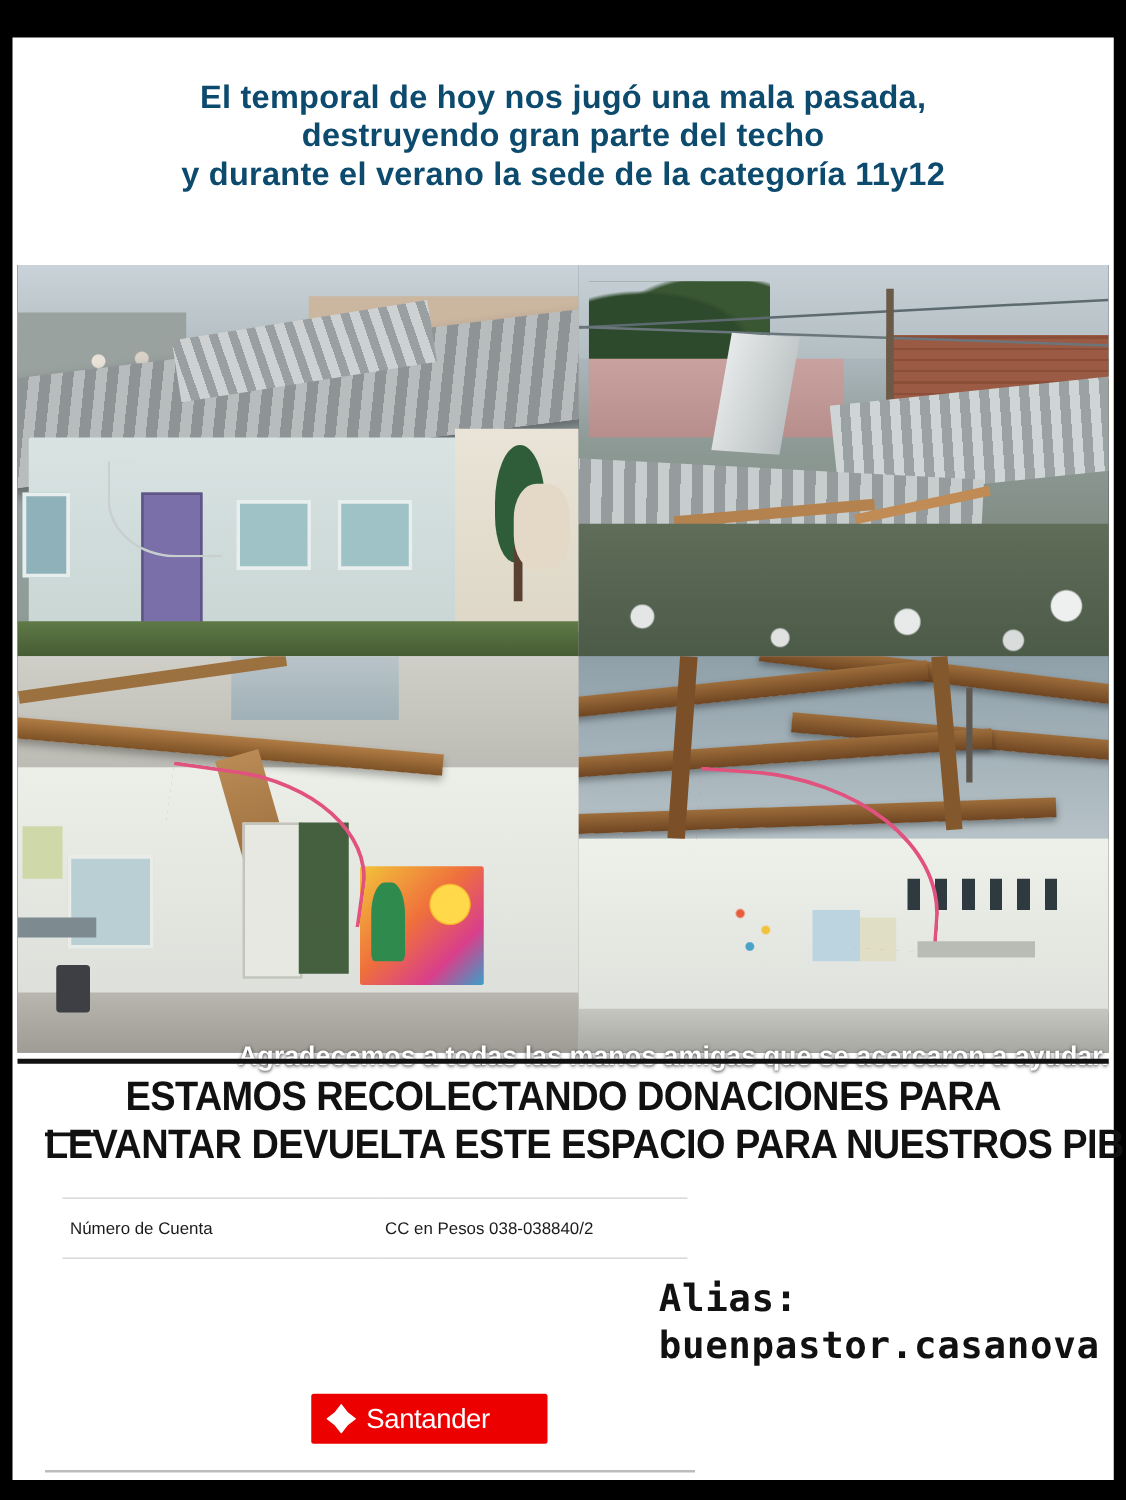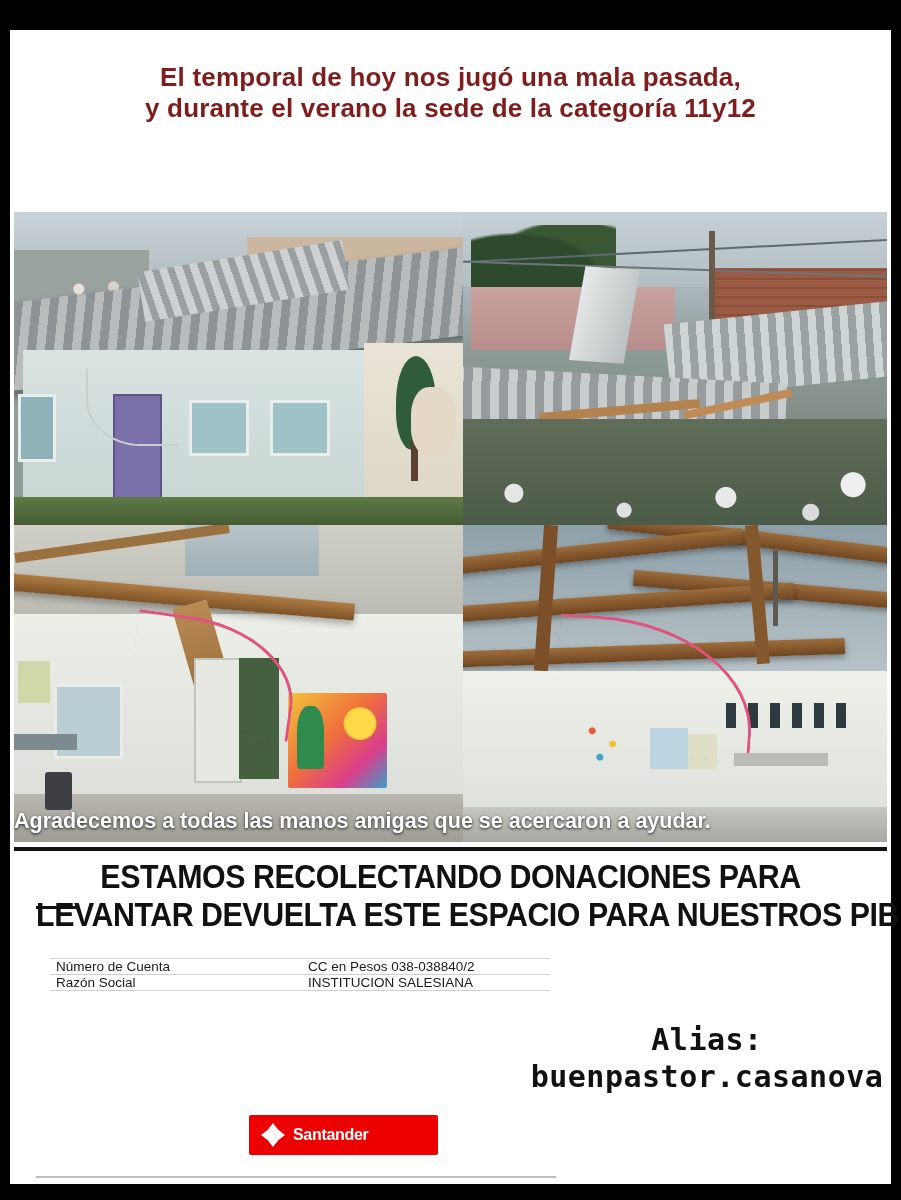--- a/index.html
+++ b/index.html
@@ -46,21 +46,21 @@
     width: 10px; height: 1200px;
     background: #000;
   }
 
   
   .headline {
     position: absolute;
     left: 0; top: 62px;
     width: 901px;
     text-align: center;
-    color: #7f1d1d;
+    color: #0c4a6e;
     font-weight: bold;
     font-size: 26px;
     line-height: 31px;
     letter-spacing: 0.2px;
     padding: 0 30px;
     box-sizing: border-box;
   }
   .headline div { white-space: nowrap; }
 
   
@@ -273,28 +273,28 @@
   .p4 .confetti { position:absolute; left:28%; top:62%; width:12%; height:14%;
     background:
       radial-gradient(circle at 20% 20%, #e85c3b 0 3px, transparent 4px),
       radial-gradient(circle at 60% 50%, #f0c23a 0 3px, transparent 4px),
       radial-gradient(circle at 35% 80%, #4aa3c7 0 3px, transparent 4px); }
 
   
   .grid-caption {
     position: absolute;
     left: 14px;
-    top: 800px;
+    top: 824px;
     width: 873px;
     height: 42px;
     color: #fff;
     font-weight: bold;
     font-size: 21.5px;
     line-height: 42px;
-    text-align: left;
+    text-align: right;
     text-shadow: 0 1px 3px rgba(0,0,0,.85);
     white-space: nowrap;
   }
 
   .rule-top {
     position: absolute;
     left: 14px; top: 847px;
     width: 873px; height: 4px;
     background: #111;
   }
@@ -327,34 +327,33 @@
     left: 50px;
     top: 958px;
     width: 500px;
     border-collapse: collapse;
     font-size: 13.5px;
     color: #1b1b1b;
     background: #fff;
   }
   .bank-table td {
     border-bottom: 1px solid #cfcfcf;
-    padding: 0 6px;
+    padding: 16px 6px;
     vertical-align: middle;
     white-space: nowrap;
   }
   .bank-table td.k { width: 240px; }
   .bank-table tr:first-child td { border-top: 1px solid #cfcfcf; }
 
   
   .alias-block {
     position: absolute;
     right: 14px;
     top: 1022px;
     width: 360px;
-    text-align: center;
     color: #111;
     font-family: "DejaVu Sans Mono", monospace;
     font-weight: bold;
     letter-spacing: 0.5px;
   }
   .alias-label { font-size: 30px; line-height: 36px; }
   .alias-value { font-size: 30px; line-height: 38px; }
 
   
   .bank-logo {
@@ -371,22 +370,22 @@
     padding-left: 12px;
     box-sizing: border-box;
   }
   .bank-logo .flame {
     width: 24px; height: 24px;
     background: #fff;
     clip-path: polygon(50% 0%, 72% 28%, 100% 50%, 72% 72%, 50% 100%, 28% 72%, 0% 50%, 28% 28%);
   }
   .bank-logo .bank-name {
     color: #fff;
-    font-size: 16px;
-    font-weight: bold;
+    font-size: 22px;
+    font-weight: normal;
     letter-spacing: -0.3px;
   }
 
   .rule-bottom {
     position: absolute;
     left: 36px; bottom: 22px;
     width: 520px; height: 2px;
     background: #bdbdbd;
   }
 </style>
@@ -395,20 +394,21 @@
 
 <div class="poster">
 
   <div class="top-black"></div>
   <div class="side-black-l"></div>
   <div class="side-black-r"></div>
   <div class="bottom-black"></div>
 
   <div class="headline">
     <div>El temporal de  hoy nos jugó una mala pasada,</div>
+    <div>destruyendo gran parte del techo</div>
     <div>y durante el verano la sede de la categoría 11y12</div>
   </div>
 
   <div class="grid">
 
     <div class="cell p1">
       <div class="sky"></div>
       <div class="bg-house"></div>
       <div class="bg-house2"></div>
       <div class="people"></div>
@@ -496,24 +496,20 @@
   </div>
 
   <div class="rule-left"></div>
 
   <table class="bank-table">
     <tbody>
       <tr>
         <td class="k">Número de Cuenta</td>
         <td class="v">CC en Pesos 038-038840/2</td>
       </tr>
-      <tr>
-        <td class="k">Razón Social</td>
-        <td class="v">INSTITUCION SALESIANA</td>
-      </tr>
     </tbody>
   </table>
 
   <div class="alias-block">
     <div class="alias-label">Alias:</div>
     <div class="alias-value">buenpastor.casanova</div>
   </div>
 
   <div class="bank-logo">
     <span class="flame"></span>

